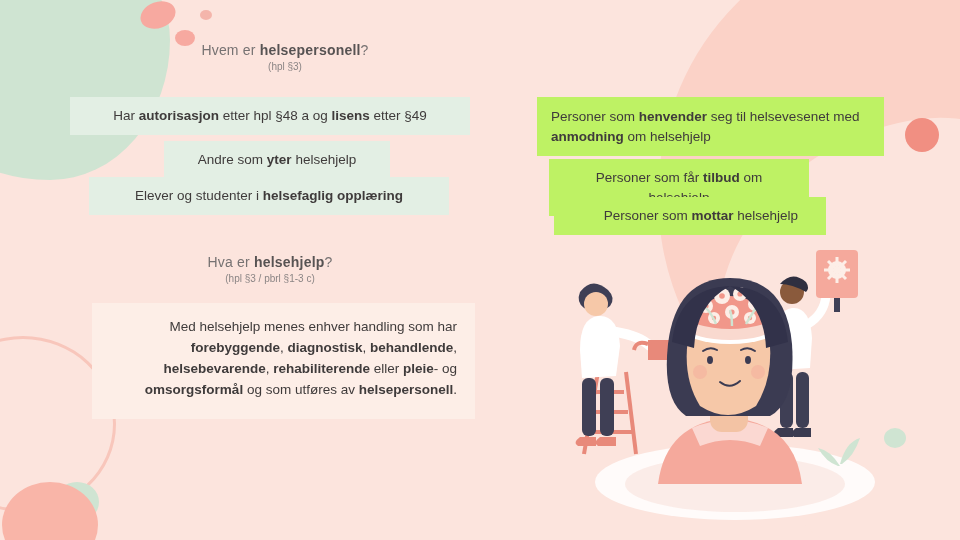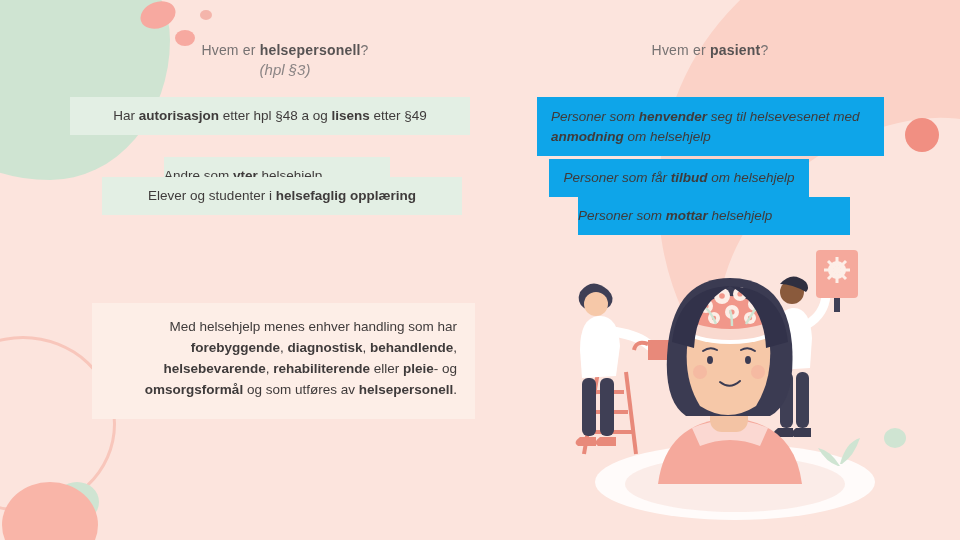--- a/index.html
+++ b/index.html
@@ -119,50 +119,49 @@
     font-weight: 400;
     color: #767272;
     letter-spacing: .2px;
   }
   .heading .h-main b {
     font-weight: 700;
     color: #575353;
   }
   .heading .h-sub {
     margin-top: 3px;
-    font-size: 15px;
-    font-style: italic;
+    font-size: 10px;
     color: #8b8585;
   }
 
   #head-helsepersonell { left: 60px; top: 42px; width: 450px; }
   #head-pasient        { left: 520px; top: 42px; width: 380px; }
   #head-helsehjelp     { left: 60px; top: 254px; width: 420px; }
 
   
   .box {
     position: absolute;
     box-sizing: border-box;
     font-size: 13.5px;
     line-height: 1.45;
     color: #3f3b3b;
-    padding: 9px 0;
+    padding: 9px 28px;
   }
   .box b { font-weight: 700; }
   .box-green { background: #e3efe4; }
-  .box-salmon { background: #0ea5e9; font-style: italic; }
+  .box-salmon { background: #bef264; }
   .box-cream { background: #fdeee7; }
 
   #box-aut    { left: 70px;  top: 97px;  width: 400px; text-align: center; }
-  #box-yter   { left: 164px; top: 141px; width: 226px; text-align: left; margin-top: 16px; }
-  #box-elev   { left: 102px; top: 177px; width: 360px; text-align: center; }
+  #box-yter   { left: 164px; top: 141px; width: 226px; text-align: center; }
+  #box-elev   { left: 89px; top: 177px; width: 360px; text-align: center; }
 
   #box-henv   { left: 537px; top: 97px;  width: 347px; text-align: left; padding: 10px 14px; }
   #box-tilbud { left: 549px; top: 159px; width: 260px; text-align: center; }
-  #box-mottar { left: 578px; top: 197px; width: 272px; text-align: left; }
+  #box-mottar { left: 554px; top: 197px; width: 272px; text-align: right; }
 
   #box-def {
     left: 92px; top: 303px; width: 383px;
     text-align: right;
     padding: 14px 18px 18px 18px;
     line-height: 1.55;
   }
 
   
   .illus {
@@ -192,25 +191,28 @@
   <div class="blob blob-pink-br"></div>
 
   <div class="heading" id="head-helsepersonell">
     <div class="h-main">
       <span>Hvem er </span><b>helsepersonell</b><span>?</span>
     </div>
     <div class="h-sub">(hpl §3)</div>
   </div>
 
   <div class="heading" id="head-pasient">
+  </div>
+
+  <div class="heading" id="head-helsehjelp">
     <div class="h-main">
-      <span>Hvem er </span><b>pasient</b><span>?</span>
+      <span>Hva er </span><b>helsehjelp</b><span>?</span>
     </div>
+    <div class="h-sub">(hpl §3 / pbrl §1-3 c)</div>
   </div>
-
 
   <div class="box box-green" id="box-aut"><span>Har </span><b>autorisasjon</b><span> etter hpl §48 a og </span><b>lisens</b><span> etter §49</span></div>
   <div class="box box-green" id="box-yter"><span>Andre som </span><b>yter</b><span> helsehjelp</span></div>
   <div class="box box-green" id="box-elev"><span>Elever og studenter i </span><b>helsefaglig opplæring</b></div>
 
   <div class="box box-salmon" id="box-henv"><span>Personer som </span><b>henvender</b><span> seg til helsevesenet med </span><b>anmodning</b><span> om helsehjelp</span></div>
   <div class="box box-salmon" id="box-tilbud"><span>Personer som får </span><b>tilbud</b><span> om helsehjelp</span></div>
   <div class="box box-salmon" id="box-mottar"><span>Personer som </span><b>mottar</b><span> helsehjelp</span></div>
 
   <div class="box box-cream" id="box-def"><span>Med helsehjelp menes enhver handling som har </span><b>forebyggende</b><span>, </span><b>diagnostisk</b><span>, </span><b>behandlende</b><span>, </span><b>helsebevarende</b><span>, </span><b>rehabiliterende</b><span> eller </span><b>pleie</b><span>- og </span><b>omsorgsformål</b><span> og som utføres av </span><b>helsepersonell</b><span>.</span></div>

